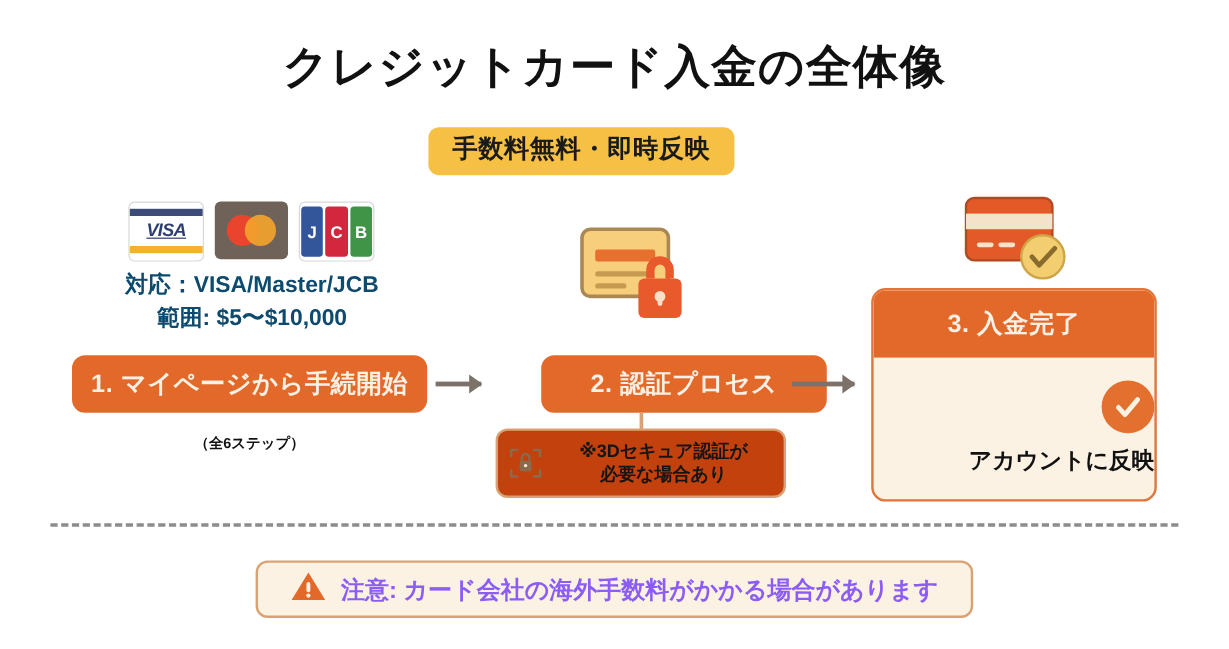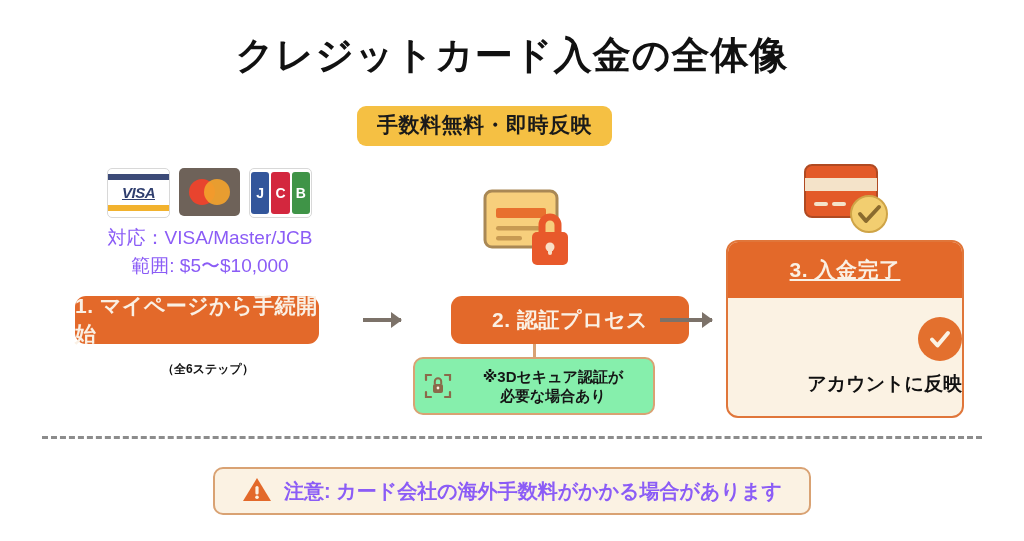--- a/index.html
+++ b/index.html
@@ -52,35 +52,35 @@
   .jcb-red{background:#D3273E;}
   .jcb-green{background:#3F9447;}
   .jcb-b span{
     position:absolute;left:0;top:50%;transform:translateY(-50%);
     width:100%;text-align:center;color:#ffffff;font-size:14px;font-weight:bold;
   }
 
   
   .left-caption{
     position:absolute;left:0px;top:224px;width:420px;text-align:center;
-    font-size:19px;font-weight:normal;color:#8b5cf6;line-height:1.45;
+    font-size:19px;font-weight:bold;color:#0c4a6e;line-height:1.45;
   }
   .left-caption div{ white-space:nowrap;}
 
   
   .pill{
     position:absolute;
     background:#E3692A;
     border-radius:11px;
     color:#FAF0E4;
     font-size:21px;font-weight:bold;
     display:flex;align-items:center;justify-content:center;
     letter-spacing:0.5px;
   }
-  .pill1{left:75px;top:296px;width:244px;height:48px;}
+  .pill1{left:60px;top:296px;width:296px;height:48px;}
   .pill2{left:415px;top:296px;width:238px;height:48px;margin-left:36px;}
 
   .substep{
     position:absolute;left:60px;top:361px;width:296px;text-align:center;
     font-size:12px;font-weight:bold;color:#111111;
   }
 
   
   .arrow{position:absolute;height:4px;background:#7C7269;}
   .arrow::after{
@@ -89,41 +89,41 @@
     border-left:11px solid #7C7269;
     border-top:8px solid transparent;
     border-bottom:8px solid transparent;
   }
   .arrow1{left:363px;top:318px;width:38px;}
   .arrow2{left:660px;top:318px;width:52px;}
 
   
   .note{
     position:absolute;left:413px;top:357px;width:242px;height:58px;
-    background:#86efac;border:2px solid #D9A273;border-radius:10px;
+    background:#c2410c;border:2px solid #D9A273;border-radius:10px;
     display:flex;align-items:center;gap:8px;padding:0 8px;box-sizing:border-box;
   }
   .note-connector{
     position:absolute;left:533px;top:344px;width:3px;height:14px;background:#D9A273;
   }
   .note-text{
     font-size:15px;font-weight:bold;color:#151515;line-height:1.3;flex:1;text-align:center;
   }
   .note-text span{display:block;white-space:nowrap;}
   .scan-icon{width:30px;height:30px;flex:0 0 30px;}
 
   
   .result-card{
     position:absolute;left:726px;top:240px;width:238px;height:178px;
     border:2px solid #E0763A;border-radius:12px;overflow:hidden;background:#FBF2E3;
     box-sizing:border-box;
   }
   .result-head{
     height:56px;background:#E3692A;display:flex;align-items:center;justify-content:center;
-    color:#FAF0E4;font-size:21px;font-weight:bold;letter-spacing:.5px;text-decoration:underline;
+    color:#FAF0E4;font-size:21px;font-weight:bold;letter-spacing:.5px;
   }
   .result-body{
     height:118px;display:flex;flex-direction:column;align-items:flex-end;justify-content:center;gap:10px;
   }
   .check-circle{
     width:44px;height:44px;border-radius:50%;background:#E3702E;
     display:flex;align-items:center;justify-content:center;
   }
   .result-label{font-size:19px;font-weight:bold;color:#111111;}
 

